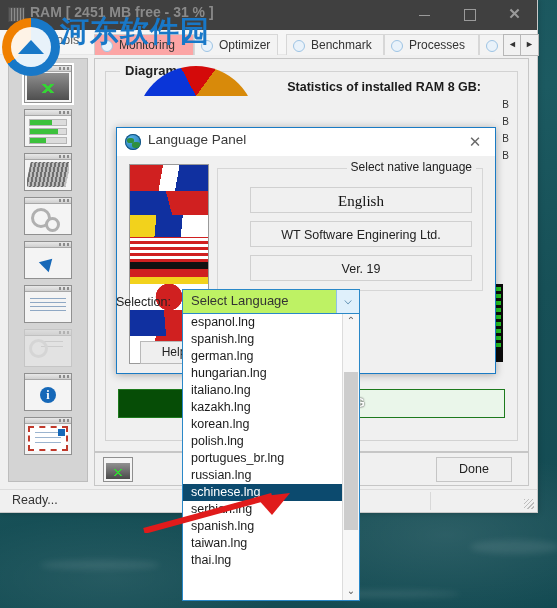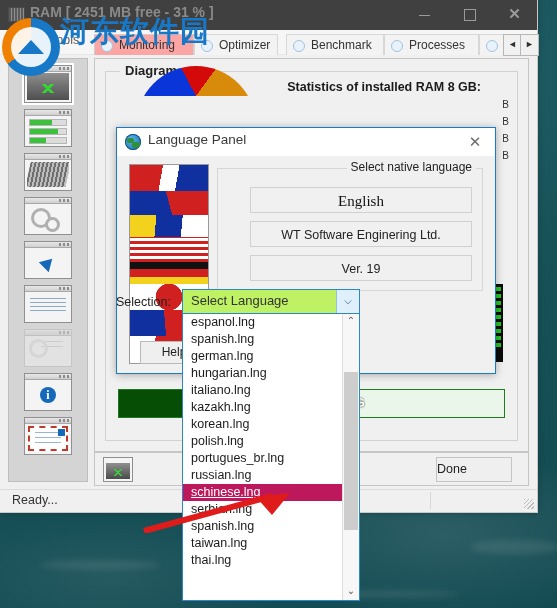--- a/index.html
+++ b/index.html
@@ -128,21 +128,21 @@
   .bs-icon .gg{position:absolute;left:2px;right:2px;top:5px;bottom:2px;
      background:linear-gradient(#909090,#4a4a4a);}
   .bs-icon .gg:after{content:"";position:absolute;left:2px;right:2px;top:35%;height:7px;
      background:linear-gradient(45deg,transparent 45%,#35d435 45% 55%,transparent 55%),
                 linear-gradient(-45deg,transparent 45%,#35d435 45% 55%,transparent 55%);}
   .bs-label{position:absolute;left:98px;top:8px;font-size:12.5px;color:#222;}
   .bs-field{position:absolute;left:152px;top:5px;width:110px;height:20px;
      background:#f0f0f0;border:1px solid #b5b5b5;text-align:right;padding-right:6px;
      line-height:20px;font-size:12.5px;color:#222;box-sizing:border-box;}
   .bs-done{position:absolute;right:16px;top:4px;width:74px;height:23px;
-     background:#efefef;border:1px solid #c5c5c5;line-height:23px;text-align:left;
+     background:#efefef;border:1px solid #c5c5c5;line-height:23px;text-align:center;
      font-size:12.5px;color:#222;}
 
   
   #tabstrip{position:absolute;left:94px;top:-20px;right:8px;height:21px;}
   .tab{position:absolute;top:0;height:21px;border:1px solid #d7d7d7;border-bottom:none;
     background:#f3f3f3;font-size:12px;color:#333;line-height:21px;padding-left:24px;
     box-sizing:border-box;}
   .tab.active{background:#fca5a5;border-color:#cfcfcf;}
   .tab .tabdot{position:absolute;left:6px;top:5px;width:10px;height:10px;border-radius:50%;
     border:1px solid #9ec4e4;background:#e9f2fa;}
@@ -197,21 +197,21 @@
   #dlg-help{position:absolute;left:140px;top:341px;width:66px;height:21px;
     background:#efefef;border:1px solid #b9b9b9;text-align:center;line-height:21px;
     font-size:12px;color:#222;}
 
   
   #dropdown{position:absolute;left:182px;top:313px;width:178px;height:288px;
     background:#ffffff;border:1px solid #2a88c8;box-sizing:border-box;overflow:hidden;}
   #dropdown .dd-items{position:absolute;left:0;top:0;right:16px;}
   .dd-item{height:17px;line-height:17px;padding-left:8px;font-size:12.5px;color:#1b1b1b;
     white-space:nowrap;}
-  .dd-item.sel{background:#be185d;color:#ffffff;text-decoration:underline;}
+  .dd-item.sel{background:#0c4a6e;color:#ffffff;}
   #dd-scroll{position:absolute;right:0;top:0;bottom:0;width:16px;background:#f7f7f7;
     border-left:1px solid #dcdcdc;}
   #dd-scroll .arr{position:absolute;left:0;right:0;height:16px;text-align:center;
     line-height:14px;font-size:10px;color:#5c5c5c;}
   #dd-scroll .arr.up{top:0;} #dd-scroll .arr.dn{bottom:0;}
   #dd-scroll .thumb{position:absolute;left:1px;right:1px;top:58px;height:158px;background:#cdcdcd;}
 
   
   #watermark{position:absolute;left:0;top:12px;width:250px;height:70px;pointer-events:none;}
   .wm-cn{position:absolute;left:60px;top:0;font-size:29px;font-weight:bold;

